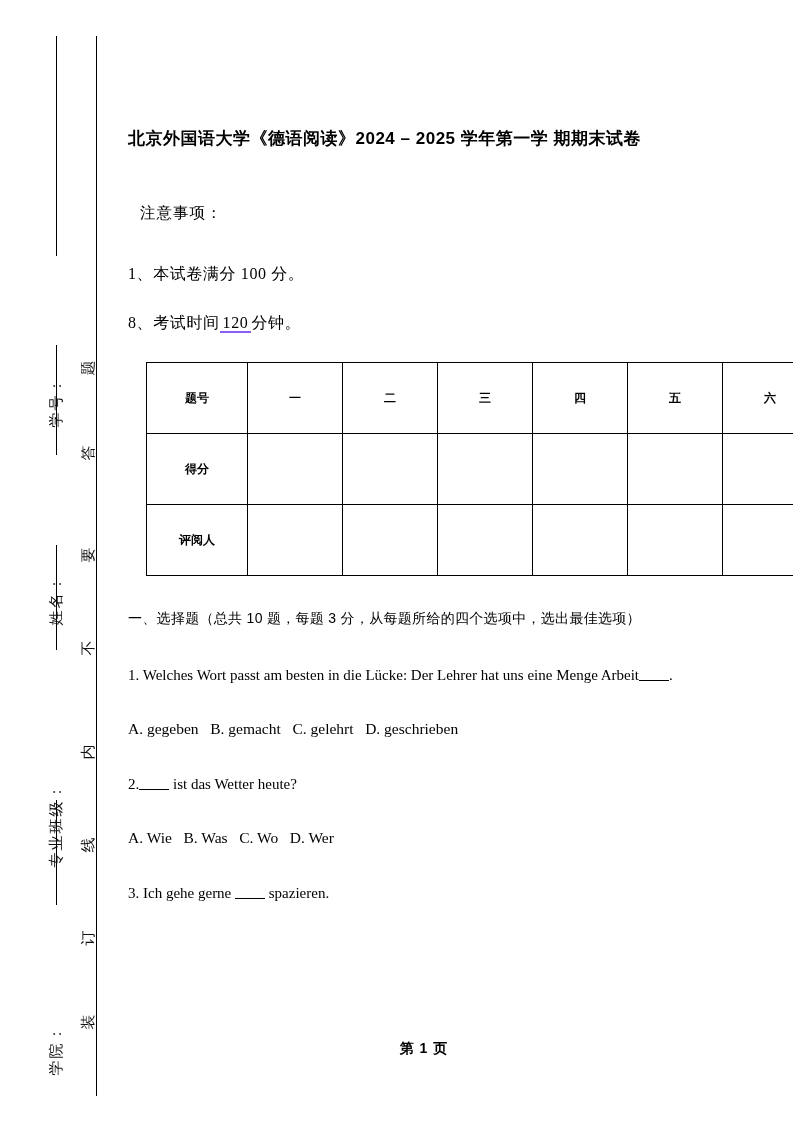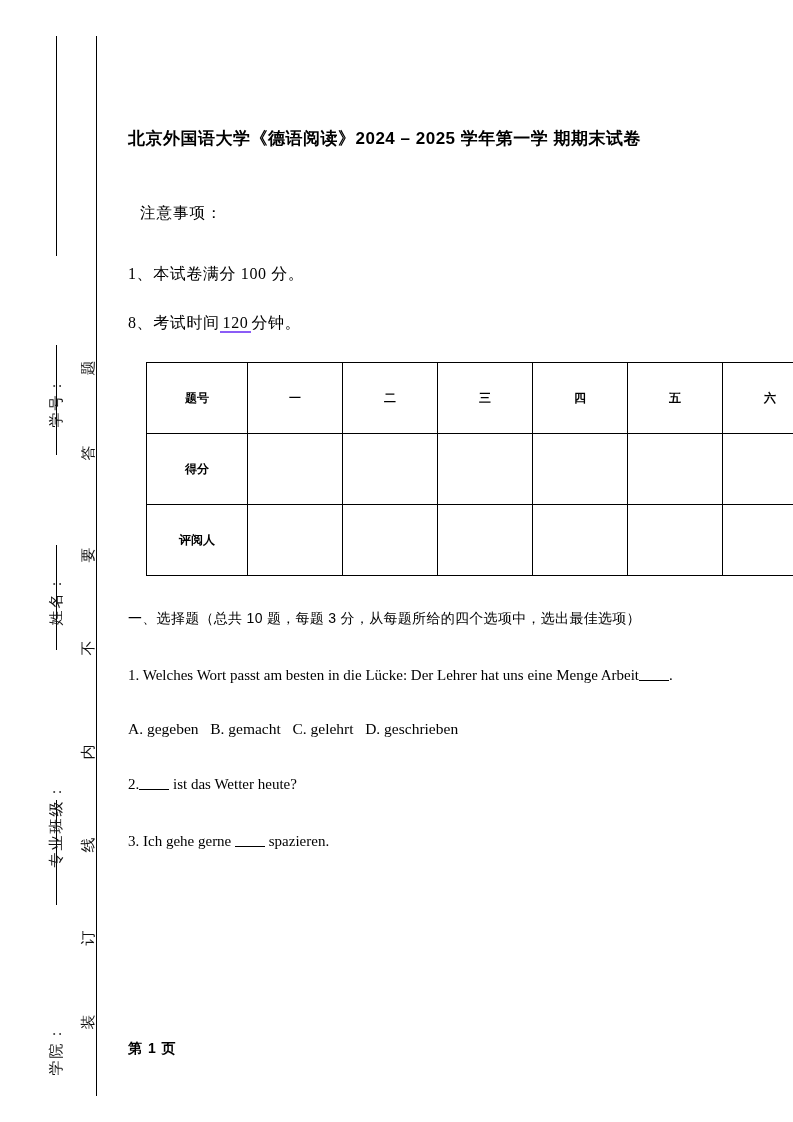--- a/index.html
+++ b/index.html
@@ -175,20 +175,21 @@
     width: 30px;
     border-bottom: 1.3px solid #000;
     vertical-align: -1px;
   }
 
   .page-footer {
     position: absolute;
     left: 128px;
     top: 1040px;
     width: 592px;
+    text-align: center;
     font-size: 14px;
     font-weight: bold;
     font-family: "Liberation Sans", "DejaVu Sans", sans-serif;
     letter-spacing: 1px;
   }
 </style>
 </head>
 <body>
 
 <div id="page">
@@ -271,20 +272,21 @@
 
     <p class="section-heading">一、选择题（总共 10 题，每题 3 分，从每题所给的四个选项中，选出最佳选项）</p>
 
     <p class="question"><span>1. Welches Wort passt am besten in die Lücke: Der Lehrer hat uns eine Menge Arbeit</span><span class="gapblank"></span><span>.</span></p>
 
     <p class="options">A. gegeben   B. gemacht   C. gelehrt   D. geschrieben</p>
 
     <p class="question"><span>2.</span><span class="gapblank"></span>
       <span>ist das Wetter heute?</span></p>
 
+    <p class="options">A. Wie   B. Was   C. Wo   D. Wer</p>
 
     <p class="question"><span>3. Ich gehe gerne</span>
       <span class="gapblank"></span>
       <span>spazieren.</span></p>
 
   </div>
 
   <div class="page-footer">第 1 页</div>
 
 </div>

